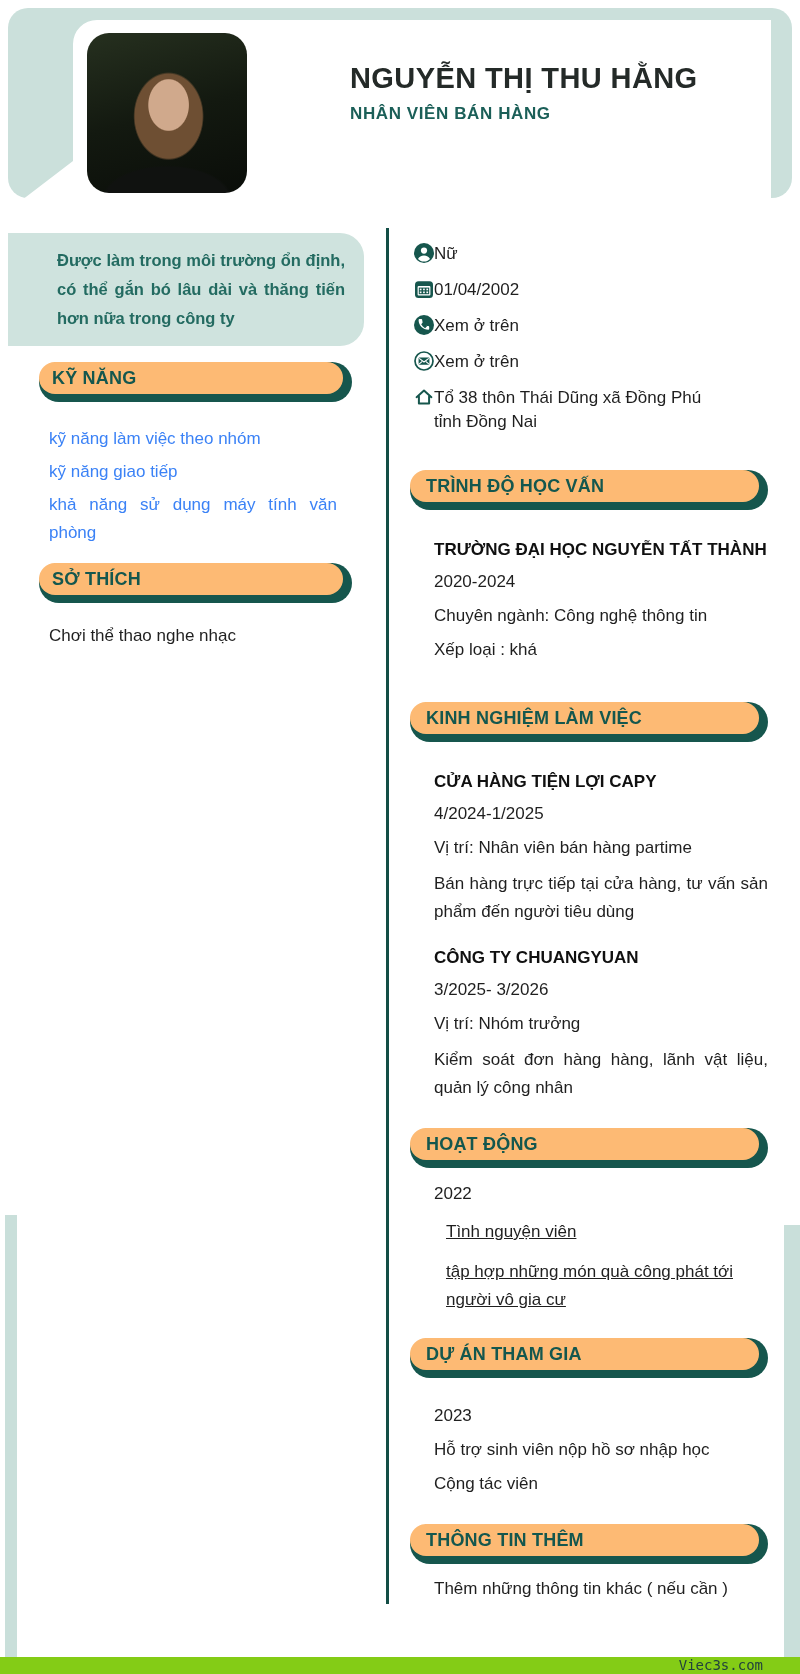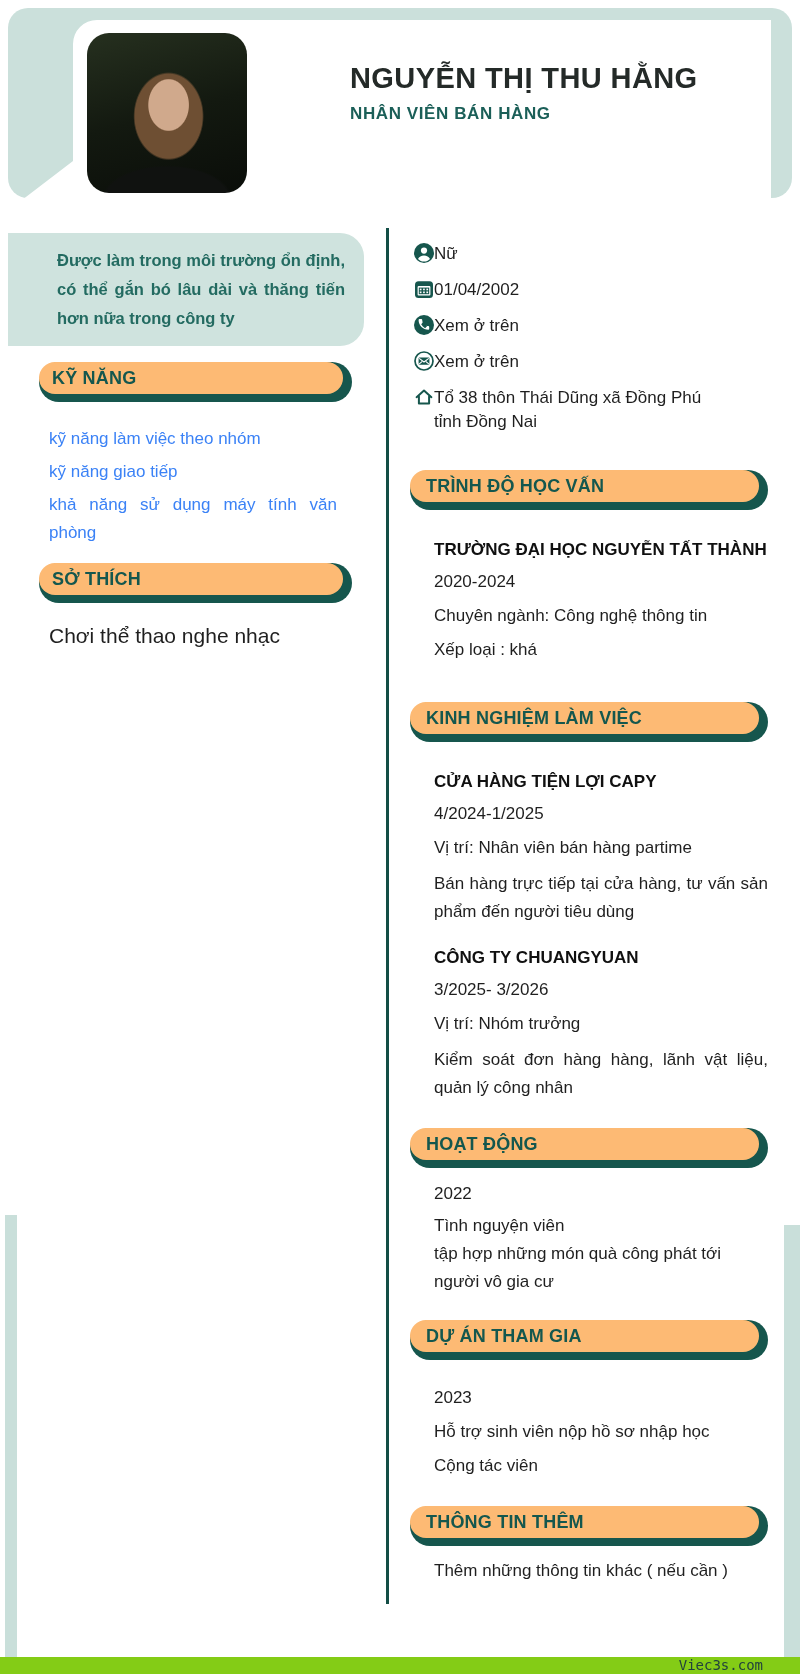--- a/index.html
+++ b/index.html
@@ -33,39 +33,39 @@
   .pill-light { position:absolute; left:0; top:0; right:9px; bottom:8px; background:#fdba74;
     border-radius:16px; display:flex; align-items:center; font-size:18px; font-weight:700;
     color:#14574e; letter-spacing:.2px; }
   .left-col .pill  { margin:16px 35px 0 39px; }
   .left-col .pill-light  { padding-left:13px; }
   .right-col .pill-light { padding-left:16px; }
 
   .skills-list { margin:23px 50px 0 49px; }
   .skills-list p { margin:0 0 5px; font-size:17px; line-height:28px; color:#3b82f6; }
   .skills-list p.justify { text-align:justify; }
-  .hobby { margin:19px 50px 0 49px; font-size:21px; line-height:28px; color:#1f1f1f; }
+  .hobby { margin:19px 50px 0 49px; font-size:17px; line-height:28px; color:#1f1f1f; }
 
   
   .contact-list { list-style:none; margin:42px 0 0; padding:0 0 0 4px; }
   .contact-list li { display:flex; gap:0; margin-bottom:12px; font-size:17px; line-height:24px; color:#1f1f1f; }
   .cicon { width:20px; height:20px; flex:0 0 20px; margin-top:1px; }
   .contact-text { max-width:272px; }
 
   
   .section { margin-top:38px; }
   .s-edu { margin-top:36px; } .s-exp { margin-top:40px; }
   .s-act { margin-top:26px; } .s-proj { margin-top:24px; } .s-add { margin-top:28px; }
   .section-body { margin:26px 0 0 24px; color:#1f1f1f; }
   .s-act .section-body { margin-top:14px; }
   .s-add .section-body { margin-top:13px; }
   .section-body p { margin:0 0 10px; font-size:17px; line-height:24px; }
   .bold-line { font-weight:700; color:#101010; line-height:28px !important; margin-bottom:6px !important; }
   .desc { text-align:justify; line-height:28px !important; }
-  .tight { line-height:28px !important; margin:0 !important; }
+  .tight { line-height:28px !important; margin:12px !important;text-decoration:underline; }
   .job + .job { margin-top:18px; }
 
   
   .divider { position:absolute; left:386px; top:228px; width:3px; height:1376px; background:#134e46; }
   .accent-left  { position:absolute; left:5px;  top:1215px; width:12px; height:442px; background:#c9dfda; }
   .accent-right { position:absolute; right:0;   top:1225px; width:16px; height:432px; background:#c9dfda; }
   .footer { position:absolute; left:0; bottom:0; width:800px; height:17px; background:#84cc16; }
   .footer span { position:absolute; right:37px; bottom:0px; font-family:"DejaVu Sans Mono", monospace;
     font-size:14px; line-height:17px; color:#21413c; }
 </style>

